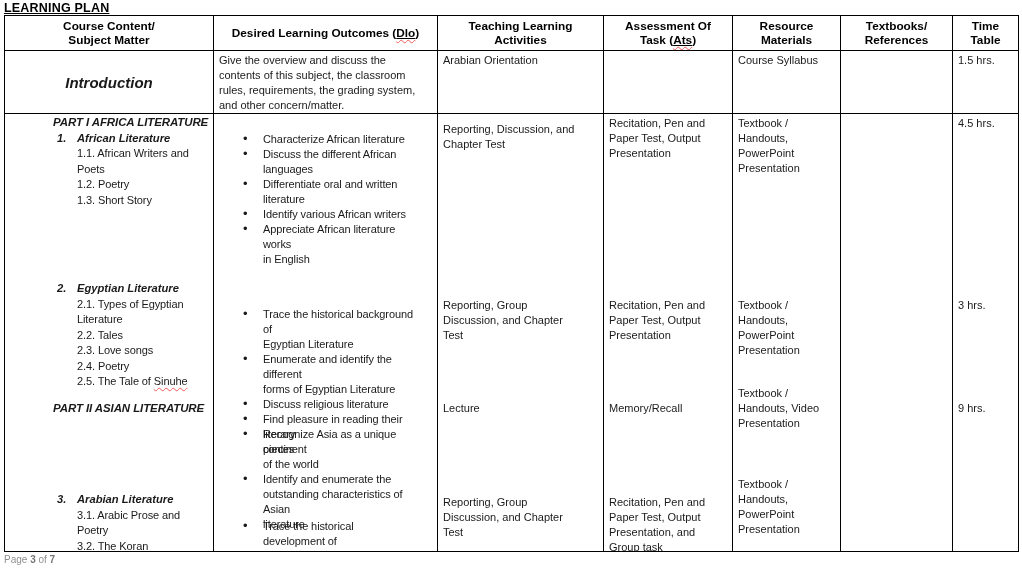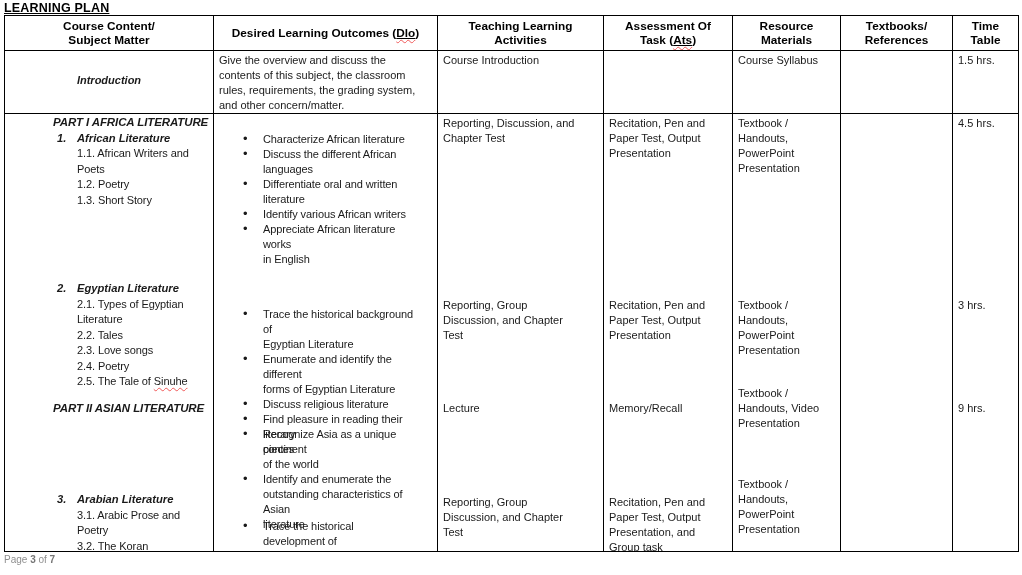--- a/index.html
+++ b/index.html
@@ -14,21 +14,21 @@
     border-collapse:collapse; table-layout:fixed; }
   th, td { border:1px solid #000; vertical-align:top; overflow:hidden; }
 
   tr.header-row th { height:35px; vertical-align:middle; text-align:center;
     font-size:11.8px; font-weight:bold; line-height:14.5px; white-space:pre-line; padding:0 2px; color:#000; }
 
   tr.intro-row td { height:61px; }
   tr.tall-row td { height:438px; position:relative; }
 
   .cell-text { font-size:11px; line-height:15px; white-space:pre-line; padding:2px 5px 0 5px; }
-  .intro-cc { font-size:11px; font-weight:bold; font-style:italic; text-align:center;
+  .intro-cc { font-size:15px; font-weight:bold; font-style:italic; text-align:center;
     padding-top:23px; }
 
   .blk { position:absolute; left:0; right:0; padding:0 5px; font-size:11px; line-height:15px; }
   .blk.pre { white-space:pre-line; }
 
   .cc-blk { position:absolute; left:0; right:0; padding:0 3px; font-size:11px; line-height:15.5px;margin-left:45px; }
   .part-heading { font-size:11.5px; font-weight:bold; font-style:italic; letter-spacing:-.1px; }
   .topic-line { position:relative; padding-left:24px; font-weight:bold; font-style:italic; font-size:11.2px; }
   .topic-num { position:absolute; left:4px; font-weight:bold; font-style:italic; }
   .subtopic { padding-left:24px; letter-spacing:-.1px; }
@@ -83,21 +83,21 @@
         <td>
             <div class="intro-cc">Introduction</div>
           </td>
         <td>
             <div class="cell-text">Give the overview and discuss the
 contents of this subject, the classroom
 rules, requirements, the grading system,
 and other concern/matter.</div>
           </td>
         <td>
-            <div class="cell-text">Course Introduction</div>
+            <div class="cell-text">Arabian Orientation</div>
           </td>
         <td></td>
         <td>
             <div class="cell-text">Course Syllabus</div>
           </td>
         <td></td>
         <td>
             <div class="cell-text">1.5 hrs.</div>
           </td>
       </tr>
@@ -166,21 +166,21 @@
           </div>
           <div class="blk" style="top:389px">
             <ul class="dlo-list">
               <li>Trace the historical development of
 Arabian Literature</li>
             </ul>
           </div>
         </td>
 
         <td>
-          <div class="blk pre" style="top:2px">Reporting, Discussion, and
+          <div class="blk pre" style="top:8px">Reporting, Discussion, and
 Chapter Test</div>
           <div class="blk pre" style="top:184px">Reporting, Group
 Discussion, and Chapter
 Test</div>
           <div class="blk pre" style="top:287px">Lecture</div>
           <div class="blk pre" style="top:381px">Reporting, Group
 Discussion, and Chapter
 Test</div>
         </td>
 

